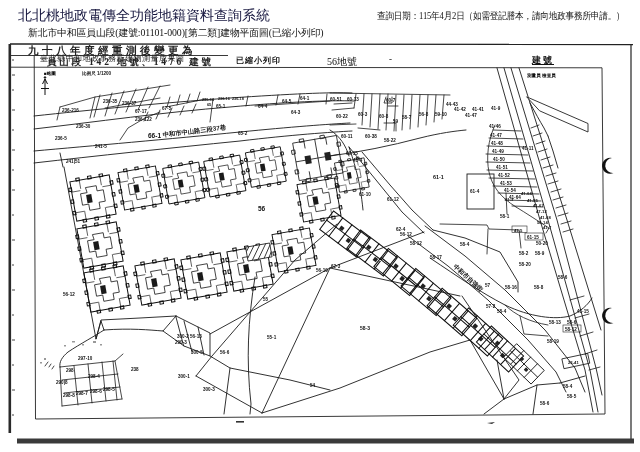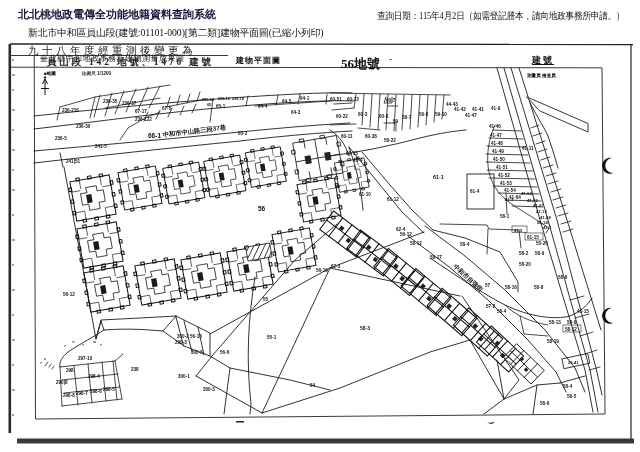--- a/index.html
+++ b/index.html
@@ -2,21 +2,21 @@
 <html><head>
 <meta charset="utf-8">
 <style>
   html,body{margin:0;padding:0;width:640px;height:452px;background:#fff;overflow:hidden;}
   body{font-family:"Liberation Serif",serif;position:relative;}
   .t{position:absolute;color:#111;white-space:nowrap;}
 </style>
 </head>
 <body>
 
-<div class="t" style="left:18px;top:7px;font-size:11px;color:#16163e;letter-spacing:0px;font-weight:bold;">北北桃地政電傳全功能地籍資料查詢系統</div>
+<div class="t" style="left:18px;top:7px;font-size:14px;color:#16163e;letter-spacing:0px;">北北桃地政電傳全功能地籍資料查詢系統</div>
 
 <div class="t" style="left:377px;top:10px;font-size:9.7px;letter-spacing:-0.2px;transform:scaleX(0.887);transform-origin:left top;">查詢日期：115年4月2日（如需登記謄本，請向地政事務所申請。）</div>
 
 <div class="t" style="left:28px;top:27px;font-size:9.8px;letter-spacing:-0.1px;">新北市中和區員山段(建號:01101-000)[第二類]建物平面圖(已縮小列印)</div>
 
 <svg width="640" height="452" viewBox="0 0 640 452" style="position:absolute;left:0;top:0;">
 <defs>
 
   <g id="blk" stroke="#101010" stroke-width="0.95" fill="none">
     <rect x="-19" y="-19" width="38" height="38"></rect>
@@ -374,25 +374,25 @@
 <text x="430" y="259">58-17</text>
 <text x="410" y="245">58-12</text>
 <text x="360" y="330" font-size="5">58-3</text>
 
 <path d="M487,423 l8,-1 l-3,2 Z" fill="#333"></path>
 
 <rect x="236" y="421" width="8" height="1.6" fill="#333"></rect>
 </g>
 </svg>
 
-<div class="t" style="left:28px;top:44px;font-size:10.5px;font-weight:normal;letter-spacing:3.5px;color:#222;">九十八年度經重測後變更為</div>
+<div class="t" style="left:28px;top:44px;font-size:10.5px;font-weight:bold;letter-spacing:3.5px;color:#222;">九十八年度經重測後變更為</div>
 
 <div class="t" style="left:40px;top:53px;font-size:8px;font-weight:normal;letter-spacing:0.5px;color:#222;">臺北縣中和地政事務所建物測量成果圖</div>
 
 <div class="t" style="left:2px;top:56px;font-size:9.5px;font-weight:bold;letter-spacing:2.8px;color:#222;margin-left:45px;">員山段 142 地號、1476 建號</div>
 
-<div class="t" style="left:236px;top:55px;font-size:8px;font-weight:bold;letter-spacing:1px;">建物平面圖</div>
-
-<div class="t" style="left:341px;top:55px;font-size:13px;font-weight:bold;">56地號</div>
+<div class="t" style="left:236px;top:55px;font-size:8px;font-weight:bold;letter-spacing:1px;">已縮小列印</div>
+
+<div class="t" style="left:327px;top:55px;font-size:10px;font-weight:normal;">56地號</div>
 
 <div class="t" style="left:389px;top:54px;font-size:9px;font-weight:bold;">-</div>
 
 <div class="t" style="left:532px;top:54px;font-size:9px;font-weight:bold;letter-spacing:2px;text-decoration:underline;">建號</div>
 
 </body></html>

